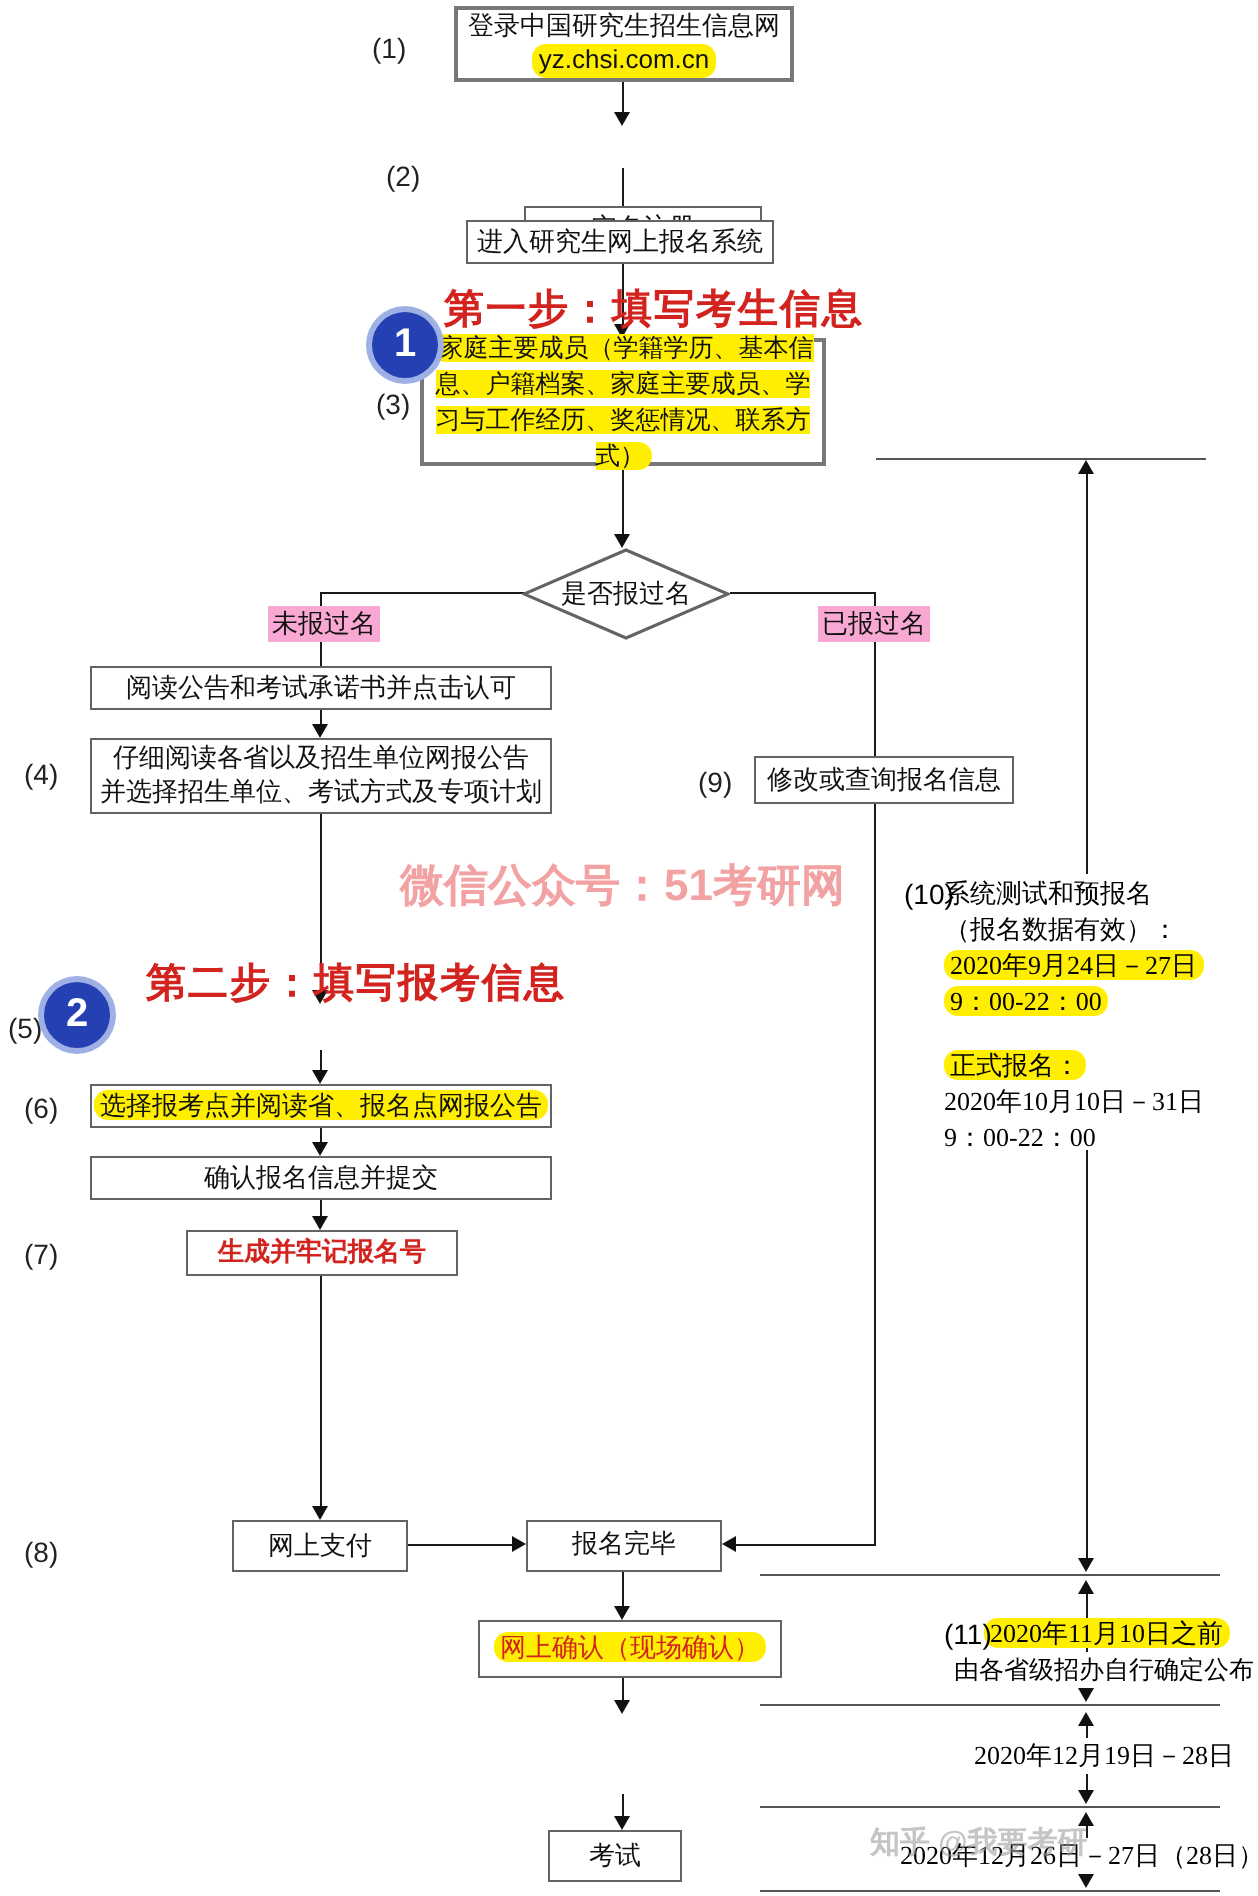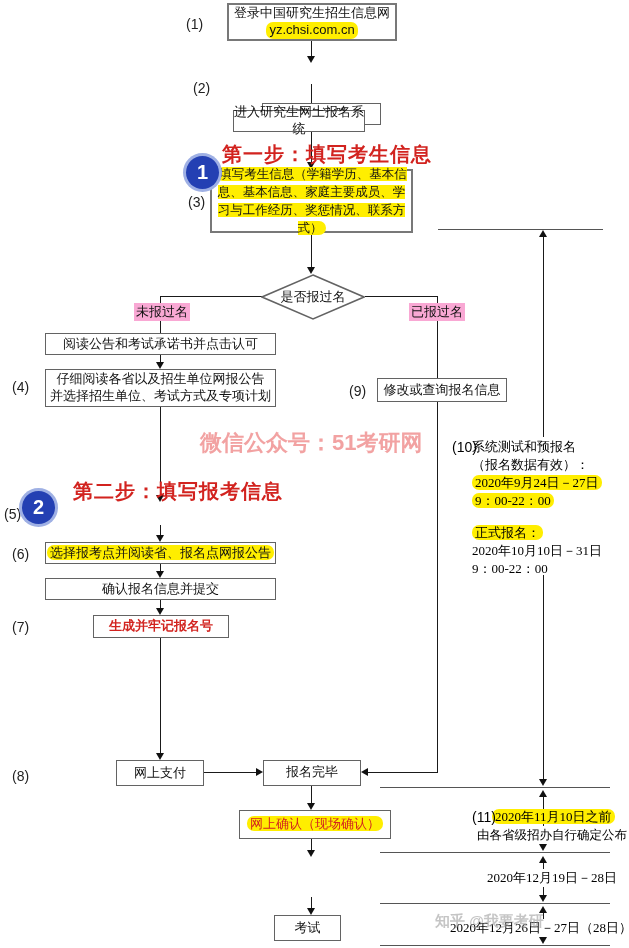--- a/index.html
+++ b/index.html
@@ -126,29 +126,29 @@
 
   <div class="box thick" style="left:227px;top:3px;width:170px;height:38px;">
     <div>登录中国研究生招生信息网</div>
     <div class="hl">yz.chsi.com.cn</div>
   </div>
 
   <div class="box" style="left:262px;top:63px;width:119px;height:22px;margin-top:40px;">
     <div>实名注册</div>
   </div>
 
-  <div class="box" style="left:233px;top:110px;width:132px;height:22px;">
+  <div class="box" style="left:233px;top:110px;width:154px;height:22px;">
     <div>进入研究生网上报名系统</div>
   </div>
 
   <div class="step-title" style="left:222px;top:141px;">第一步：填写考生信息</div>
   <div class="badge" style="left:186px;top:156px;">1</div>
 
   <div class="box thick" style="left:210px;top:169px;width:203px;height:64px;padding:2px 4px;">
-    <div style="font-size:12.5px;line-height:1.45;"><span class="hl">填写考生信息（学籍学历、基本信息、基本信息、家庭主要成员、学习与工作经历、奖惩情况、联系方式）</span></div>
+    <div style="font-size:12.5px;line-height:1.45;"><span class="hl">家庭主要成员（学籍学历、基本信息、户籍档案、家庭主要成员、学习与工作经历、奖惩情况、联系方式）</span></div>
   </div>
 
   <div class="diamond-wrap" style="left:261px;top:274px;width:104px;height:46px;">
     <svg width="104" height="46">
       <polygon points="52,1 103,23 52,45 1,23" fill="#ffffff" stroke="#636363" stroke-width="1.5"></polygon>
     </svg>
     <div class="diamond-label">是否报过名</div>
   </div>
   <div class="branch-label" style="left:134px;top:303px;">未报过名</div>
   <div class="branch-label" style="left:409px;top:303px;">已报过名</div>

